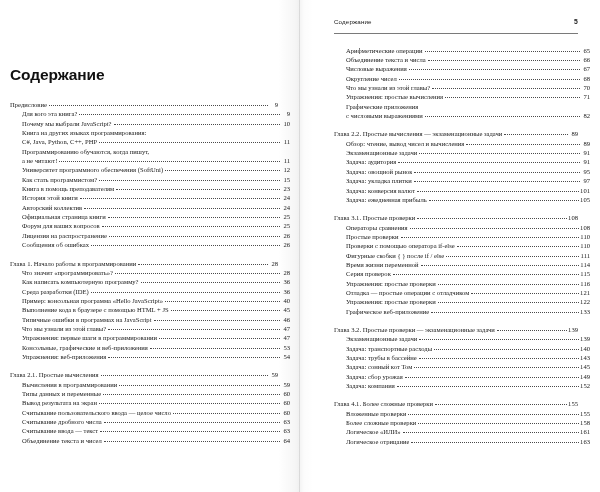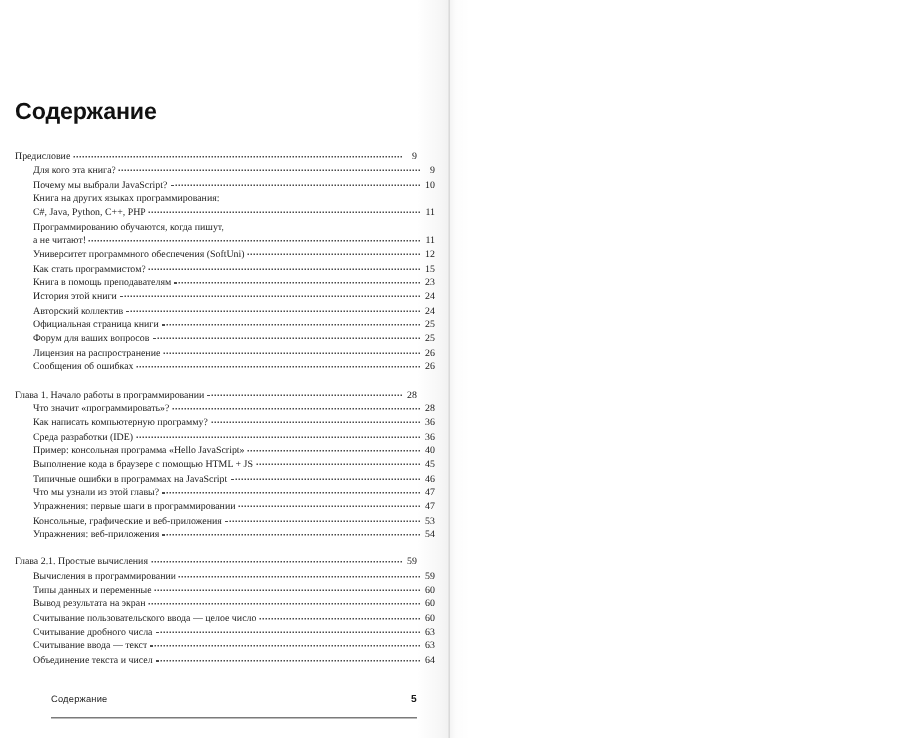--- a/index.html
+++ b/index.html
@@ -13,21 +13,20 @@
     overflow: hidden;
     font-family: "Liberation Serif", "DejaVu Serif", serif;
     color: #1a1a1a;
   }
   .spread {
     position: relative;
     width: 600px;
     height: 492px;
     background: #ffffff;
     display: flex;
-    flex-direction: column;
   }
   
   .gutter {
     position: absolute;
     top: 0;
     left: 278px;
     width: 36px;
     height: 492px;
     background: linear-gradient(to right,
         rgba(0,0,0,0.00) 0%,

